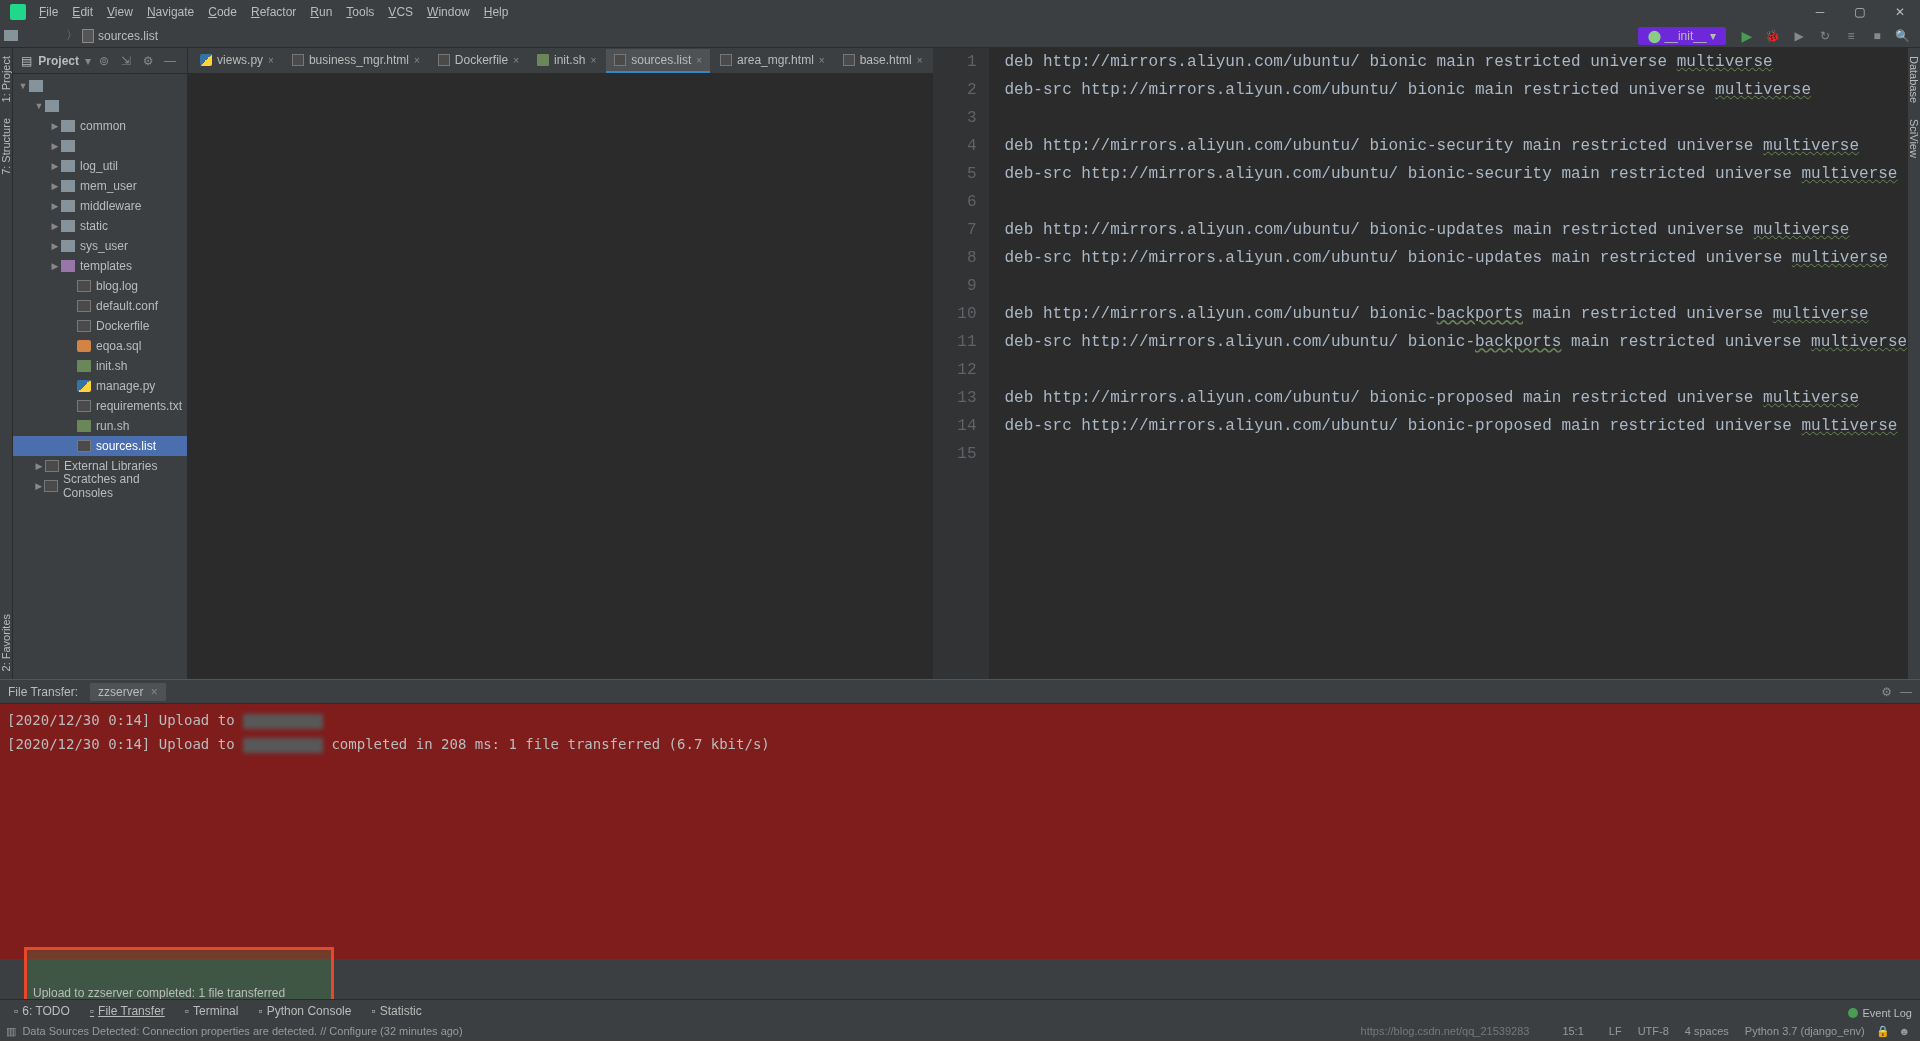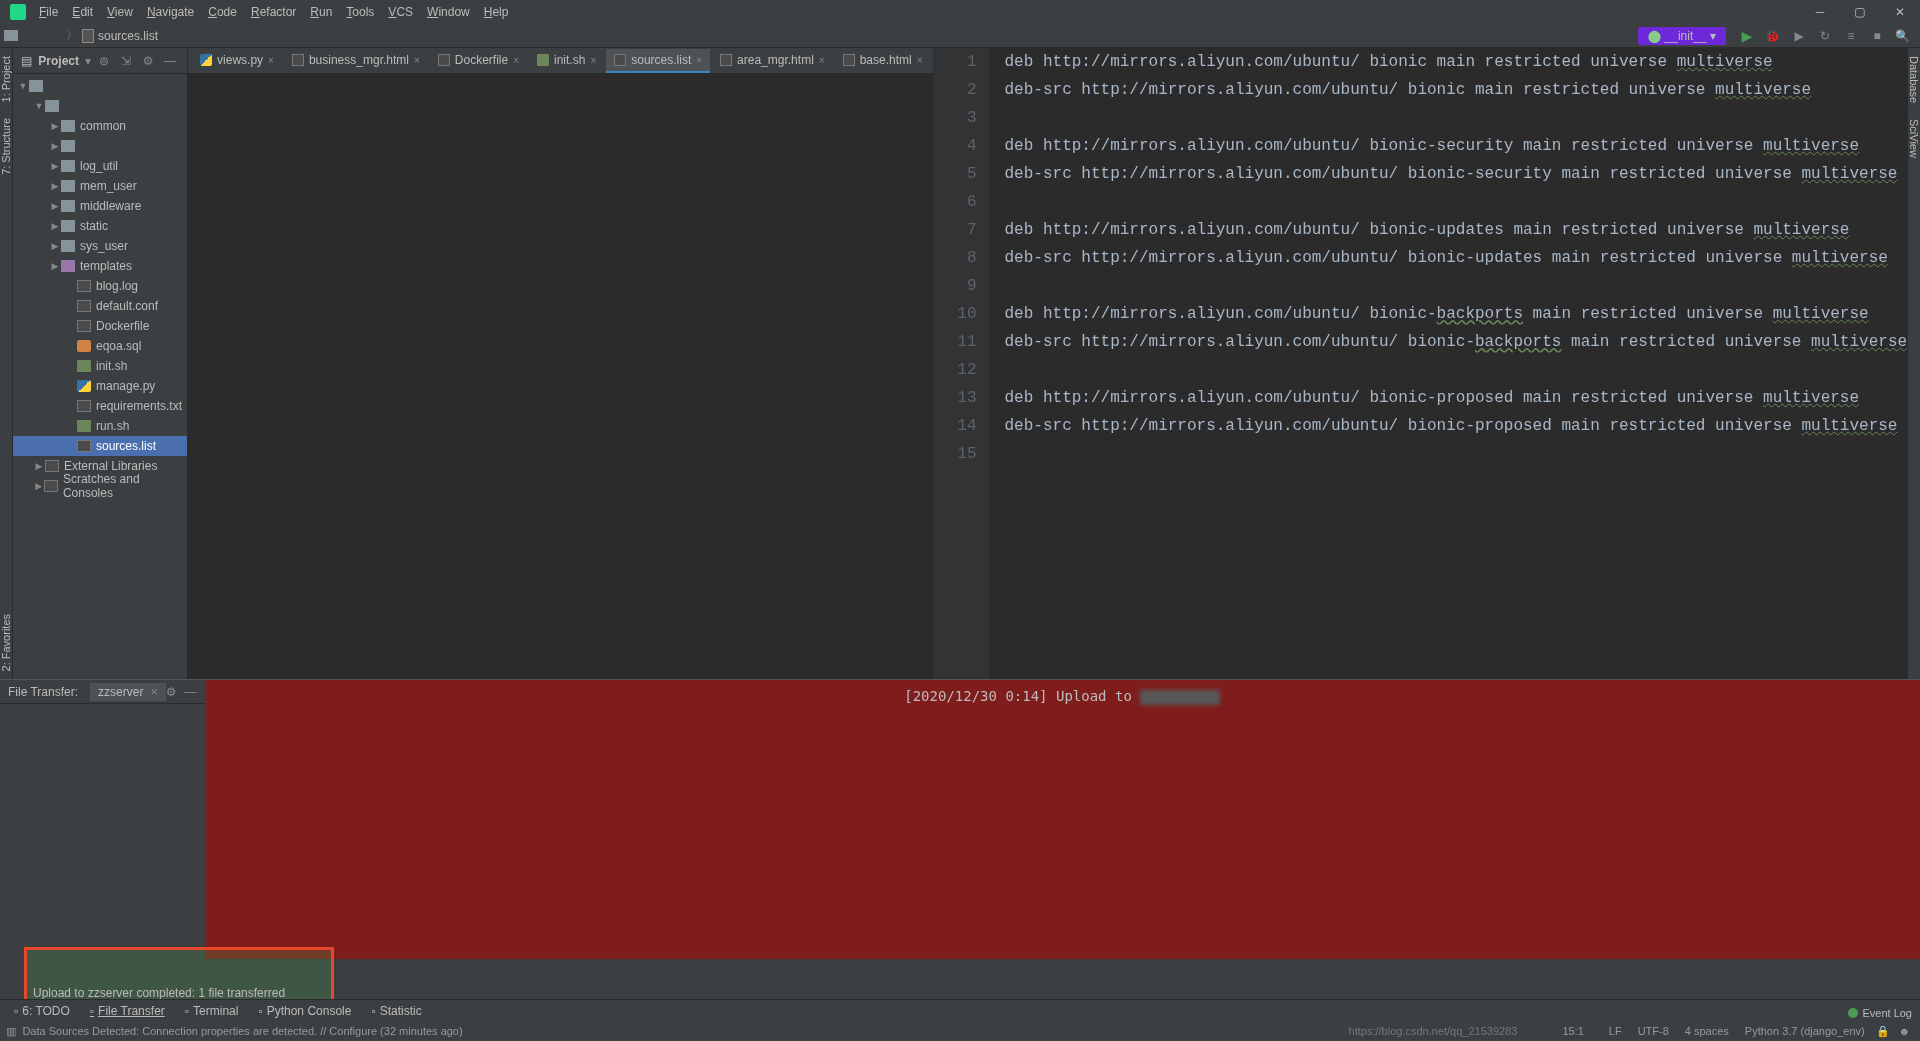--- a/index.html
+++ b/index.html
@@ -43,32 +43,32 @@
 .tabs { height:26px; background:#3c3f41; display:flex; align-items:flex-end; padding-left:4px; border-bottom:1px solid #2b2b2b; overflow:hidden; }
 .tab { background:#3c3f41; color:#bbb; padding:4px 8px; margin-right:2px; display:flex; align-items:center; gap:5px; font-size:12px; border-bottom:2px solid transparent; }
 .tab.active { background:#4e5254; border-bottom:2px solid #3487c7; }
 .tab .tic { width:12px; height:12px; display:inline-block; }
 .tab .tclose { color:#888; font-size:10px; }
 .code { flex:1; display:flex; font-family:"Consolas","Courier New",monospace; font-size:16px; line-height:28px; overflow:hidden; }
 .gutter { width:56px; background:#313335; text-align:right; padding-right:12px; color:#606366; }
 .codetext { flex:1; background:#2b2b2b; color:#a9b7c6; padding-left:16px; white-space:pre; }
 .codetext .miss { text-decoration:underline wavy #6a8759; text-decoration-thickness:1px; }
 .codetext .back { text-decoration:underline wavy #6a8759; }
-.panelwrap { height:280px; border-top:1px solid #555; display:flex; flex-direction:row;text-align:center; }
+.panelwrap { height:280px; border-top:1px solid #555; display:flex; flex-direction:column; }
 .panelhead { height:24px; background:#3c3f41; display:flex; align-items:center; padding:0 8px; border-bottom:1px solid #2b2b2b; }
 .panelhead .sp { flex:1; }
 .panelbody { flex:1; background:#7f1d1d; padding:4px 7px; font-family:"Consolas",monospace; font-size:14px; color:#bbb; line-height:24px; position:relative; }
 .redact { display:inline-block; background:#585858; height:15px; vertical-align:middle; filter:blur(2px); }
 .notif { position:absolute; left:24px; bottom:34px; width:310px; height:60px; border:3px solid #e8472b; background:rgba(73,156,84,.25); display:flex; align-items:flex-end; padding:4px 6px; font-size:12px; }
 .botbar { position:absolute; bottom:20px; left:0; right:0; height:22px; background:#3c3f41; display:flex; align-items:center; padding:0 4px; border-top:1px solid #2b2b2b; }
 .botitem { padding:0 10px; display:flex; align-items:center; gap:4px; }
 .botitem.sel { text-decoration:underline; }
 .statusbar { position:absolute; bottom:0; left:0; right:0; height:20px; background:#3c3f41; display:flex; align-items:center; padding:0 6px; font-size:11px; color:#999; }
 .statusbar .sp { flex:1; }
-.statusbar .watermark { color:#777; margin-right:28px;padding-left:48px; }
+.statusbar .watermark { color:#777; margin-right:16px;padding-left:48px; }
 .evbadge { position:absolute; right:8px; bottom:22px; display:flex; align-items:center; gap:4px; font-size:11px; }
 .evbadge .dot { width:10px; height:10px; background:#499c54; border-radius:50%; }
 </style>
 </head>
 <body>
 
 <div class="menubar">
   <span class="logo"></span>
   <span id="menuitems"><span class="mitem"><u>F</u>ile</span><span class="mitem"><u>E</u>dit</span><span class="mitem"><u>V</u>iew</span><span class="mitem"><u>N</u>avigate</span><span class="mitem"><u>C</u>ode</span><span class="mitem"><u>R</u>efactor</span><span class="mitem"><u>R</u>un</span><span class="mitem"><u>T</u>ools</span><span class="mitem"><u>V</u>CS</span><span class="mitem"><u>W</u>indow</span><span class="mitem"><u>H</u>elp</span></span>
   <div class="winbtns">
@@ -299,20 +299,21 @@
     <span style="margin-left:12px;background:#4e5254;padding:2px 8px;">
       <span>zzserver</span>
       <span style="color:#888;margin-left:4px;">×</span>
     </span>
     <span class="sp"></span>
     <span style="color:#888;margin-right:8px;">⚙</span>
     <span style="color:#888;">—</span>
   </div>
   <div class="panelbody" id="panelbody">
       <div>[2020/12/30 0:14] Upload to <span class="redact" style="width:80px"></span></div>
+      <div>[2020/12/30 0:14] Upload to <span class="redact" style="width:80px"></span> completed in 208 ms: 1 file transferred (6.7 kbit/s)</div>
     </div>
 </div>
 
 <div class="notif">
   <span>Upload to zzserver completed: 1 file transferred</span>
 </div>
 
 <div class="botbar" id="botbar">
     <div class="botitem">
       <span>▫</span>

